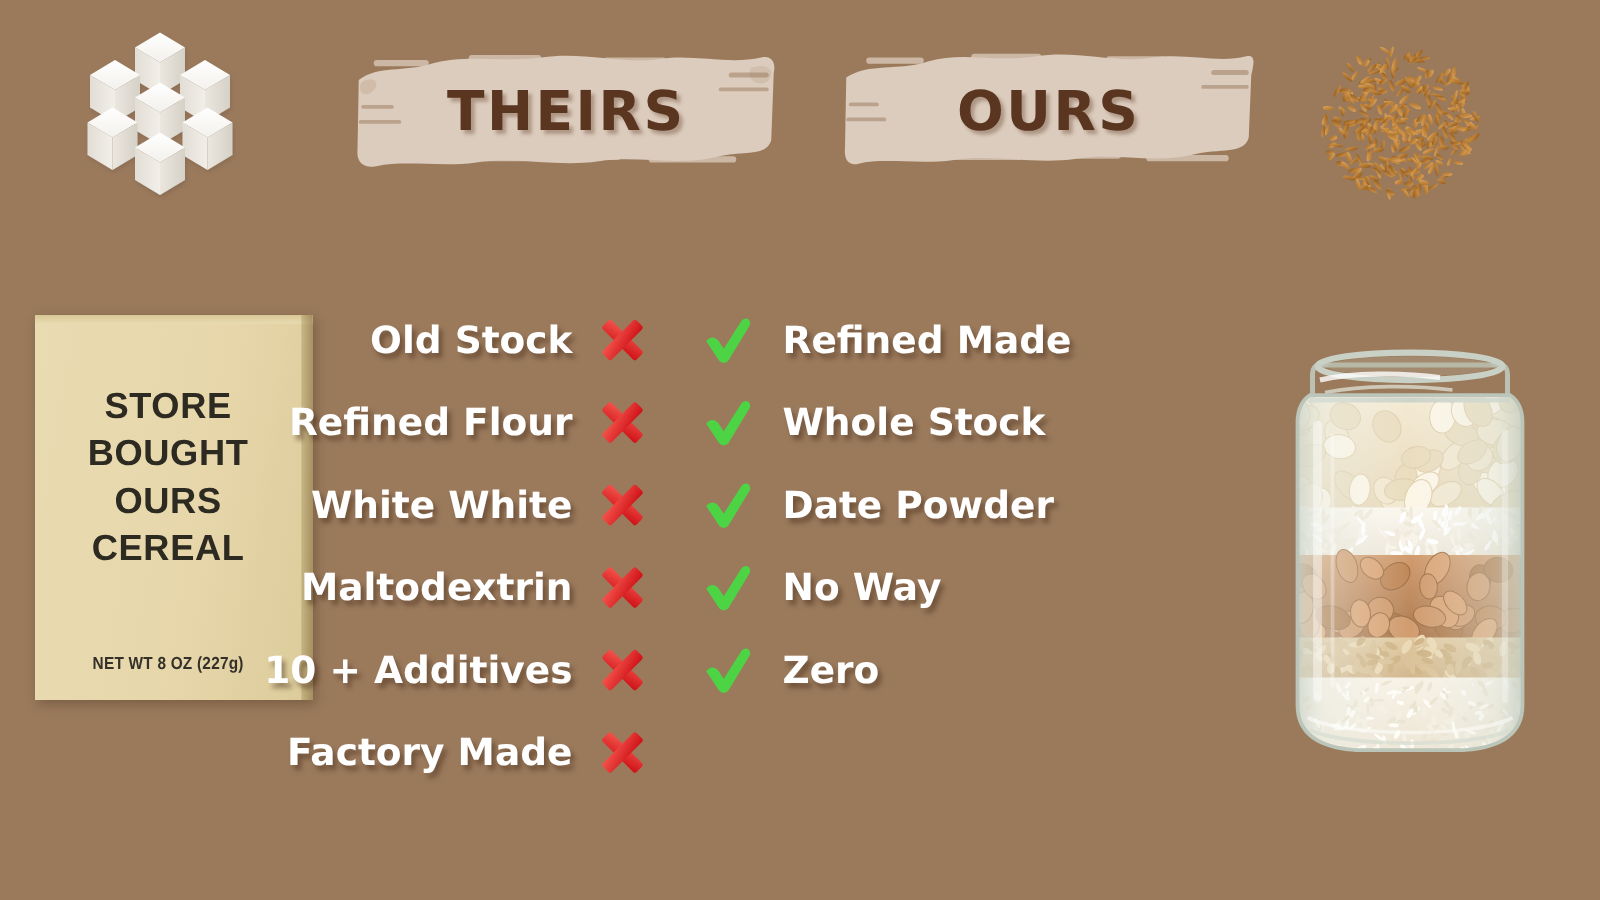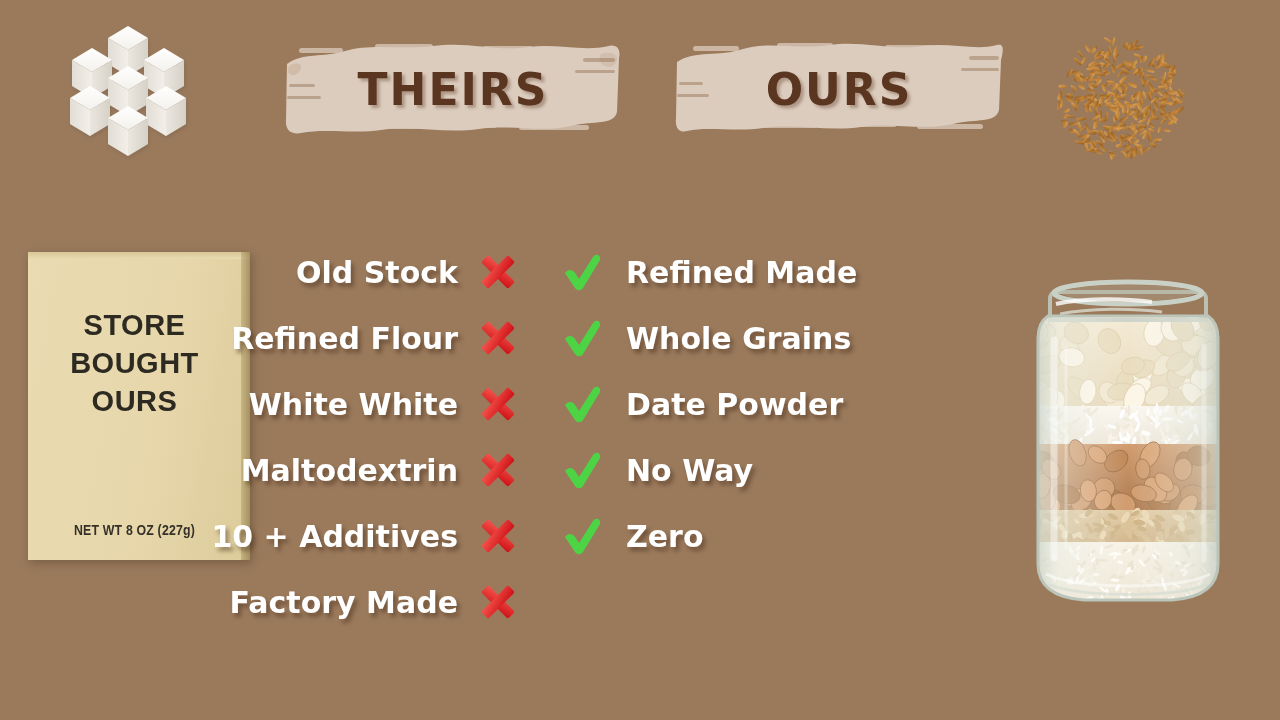--- a/index.html
+++ b/index.html
@@ -543,20 +543,21 @@
       </g>
     </svg>
     <div class="btxt">OURS</div>
   </div>
 
   <div id="cereal-box">
     <div id="box-title">
       <div>STORE</div>
       <div>BOUGHT</div>
       <div>OURS</div>
+      <div>CEREAL</div>
     </div>
     <div id="box-weight">NET WT 8 OZ (227g)</div>
   </div>
 
   <div id="rows">
     <div class="row">
       <div class="side-left">
         <span class="lbl">Old Stock</span>
         <svg class="mark" viewBox="0 0 44 44">
             <defs>
@@ -586,21 +587,21 @@
             <g fill="url(#xg)">
               <rect x="3" y="17" width="38" height="10" rx="2" transform="rotate(45 22 22)"></rect>
               <rect x="3" y="17" width="38" height="10" rx="2" transform="rotate(-45 22 22)"></rect>
             </g>
           </svg>
       </div>
       <div class="side-right">
         <svg class="mark" viewBox="0 0 44 44">
             <path d="M5,23 C8,19 12,19 15,23 L19,29 L33,7 C36,3 41,5 40,10 L23,38 C21,41 17,41 15,38 Z" fill="#4CD445"></path>
           </svg>
-        <span class="lbl">Whole Grains</span>
+        <span class="lbl">Whole Stock</span>
       </div>
     </div>
 
     <div class="row">
       <div class="side-left">
         <span class="lbl">White White</span>
         <svg class="mark" viewBox="0 0 44 44">
             <g fill="url(#xg)">
               <rect x="3" y="17" width="38" height="10" rx="2" transform="rotate(45 22 22)"></rect>
               <rect x="3" y="17" width="38" height="10" rx="2" transform="rotate(-45 22 22)"></rect>

